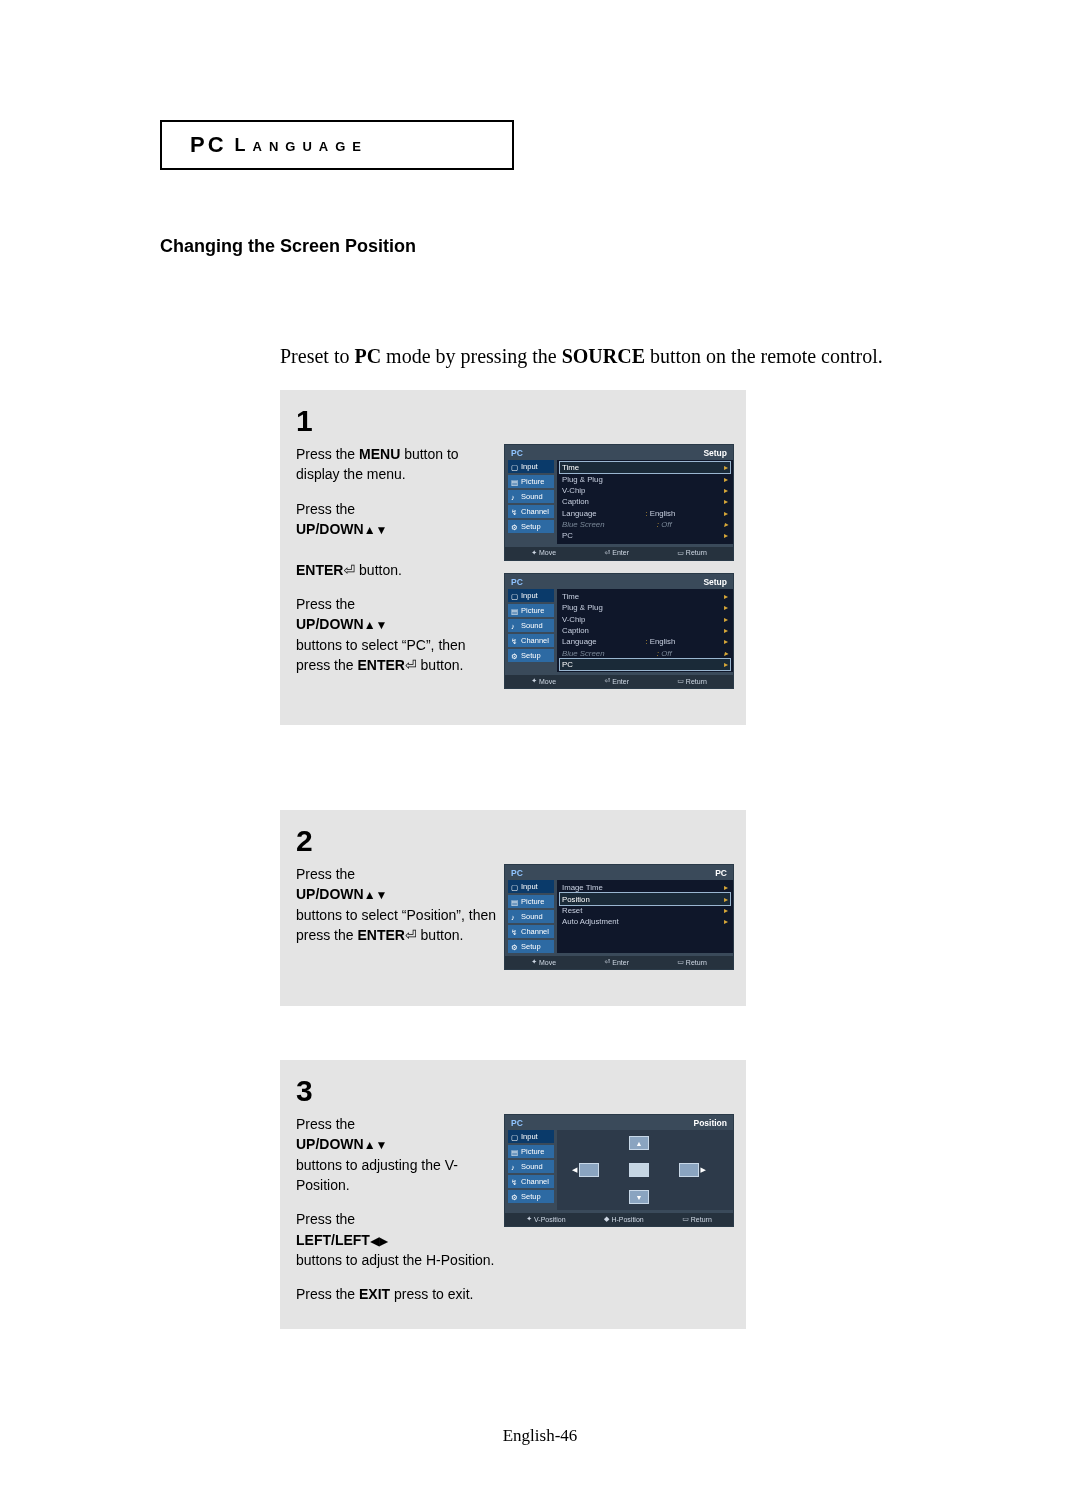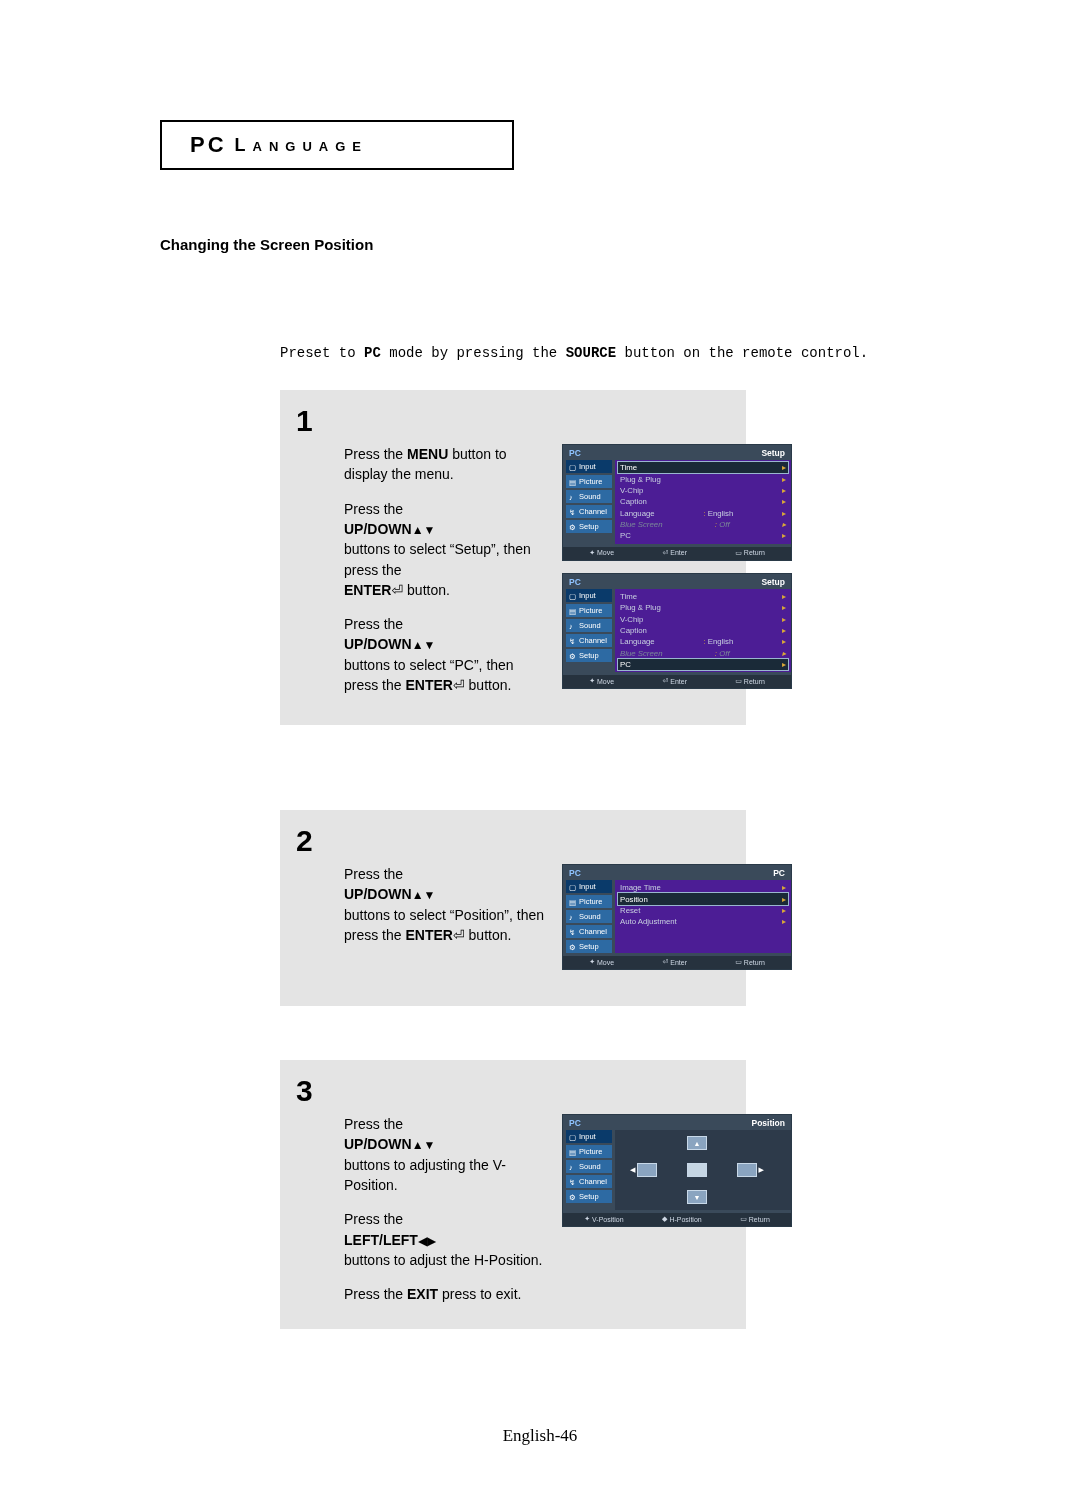--- a/index.html
+++ b/index.html
@@ -30,50 +30,49 @@
     font-size: 18px;
     font-weight: bold;
     letter-spacing: 7px;
     font-variant: small-caps;
     margin-left: 8px;
   }
   .section-heading {
     position: absolute;
     left: 160px;
     top: 236px;
-    font-size: 15px;
+    font-size: 18px;
     font-weight: bold;
   }
   .preset-line {
     position: absolute;
     left: 280px;
     top: 345px;
-    font-family: Liberation Mono, monospace;
-    font-size: 14px;
+    font-family: Liberation Serif, serif;
+    font-size: 20px;
   }
   .preset-line b { font-weight: bold; }
   .step-block {
     position: absolute;
     left: 280px;
     width: 466px;
     background: #e4e4e4;
     padding: 14px 16px 24px 16px;
   }
   .step1 { top: 390px; }
   .step2 { top: 810px; }
   .step3 { top: 1060px; }
   .step-num {
     font-size: 30px;
     font-weight: bold;
     margin-bottom: 6px;
   }
   .step-body {
     display: flex;
-    gap: 18px;
-    margin-left: 48px;
+    gap: 8px;
   }
   .step-text {
     flex: 0 0 200px;
     font-size: 14px;
     line-height: 1.45;
   }
   .step-text p { margin-bottom: 14px; }
   .step-text .tight { margin-bottom: 0; }
   .step-text b { font-weight: bold; }
   .arrows { font-size: 12px; }
@@ -115,21 +114,21 @@
     gap: 2px;
     font-size: 7.5px;
   }
   .sb-item.sel { background: #0a3a6a; }
   .sb-icon {
     width: 8px; height: 7px;
     display: inline-block;
   }
   .osd-menu {
     flex: 1;
-    background: #4c1d95;
+    background: #0f172a;
     padding: 2px 3px;
   }
   .menu-row {
     display: flex;
     justify-content: space-between;
     padding: 1.2px 2px;
     font-size: 7.8px;
     color: #c8d0e0;
   }
   .menu-row.hl {
@@ -194,21 +193,21 @@
 <div class="step-block step1">
   <div class="step-num">1</div>
   <div class="step-body">
     <div class="step-text">
       <p>
         <span>Press the </span><b>MENU</b><span> button to display the menu.</span>
       </p>
       <p>
         <span>Press the </span><br>
         <b>UP/DOWN</b><span class="arrows">▲▼</span><br>
-        <span> buttons to select “Setup”, then press the </span><br>
+        <br>
         <b>ENTER</b><span>⏎</span> <span> button.</span>
       </p>
       <p class="tight">
         <span>Press the </span><br>
         <b>UP/DOWN</b><span class="arrows">▲▼</span><br>
         <span> buttons to select “PC”, then press the </span><b>ENTER</b><span>⏎</span> <span> button.</span>
       </p>
     </div>
     <div class="osd-col">
 

